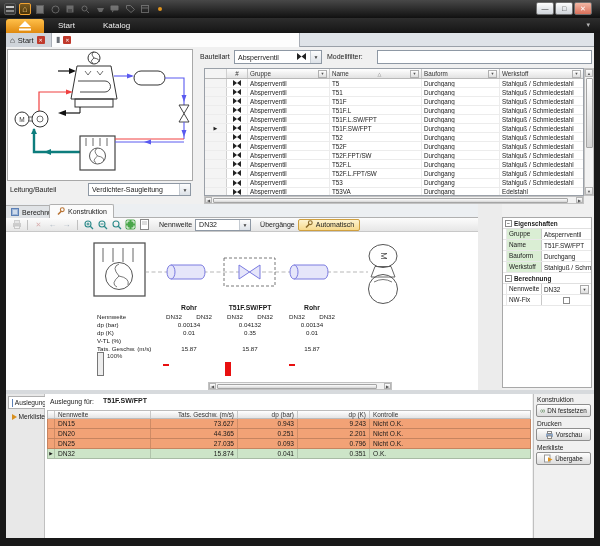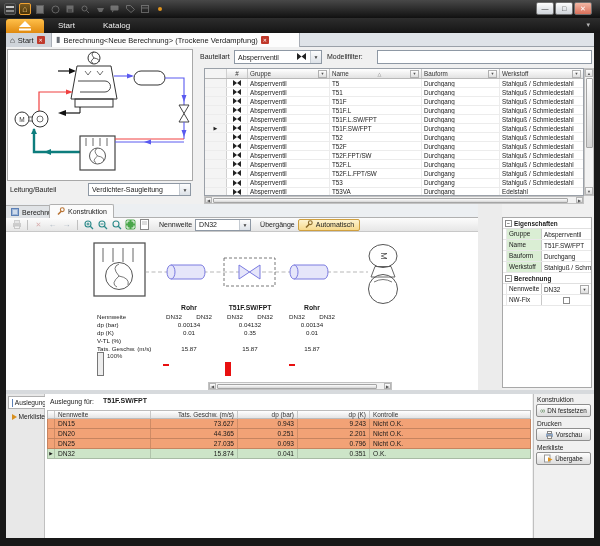--- a/index.html
+++ b/index.html
@@ -225,21 +225,20 @@
   <div class="abs ribbon-chev">▾</div>
 
   <div class="abs tabbar">
     <div class="doctab tab-start">
       <span style="font-size:8px;">⌂</span>
       <span>Start</span>
       <span class="tabclose">✕</span>
     </div>
     <div class="doctab tab-doc">
       <span class="docico">▮</span>
-      <span style="white-space:nowrap;overflow:hidden;">Berechnung&lt;Neue Berechnung&gt; (Trockene Verdampfung)</span>
       <span class="tabclose">✕</span>
     </div>
   </div>
 
   <div class="abs schempanel">
     <svg width="184" height="130" viewBox="0 0 184 130">
 
       <circle cx="86" cy="8" r="6" fill="none" stroke="#333" stroke-width="1"></circle>
       <path d="M86 8 q-4 -5 0 -6 M86 8 q6 1 5 4 M86 8 q-5 4 -1 5" fill="none" stroke="#333" stroke-width="0.8"></path>
 

